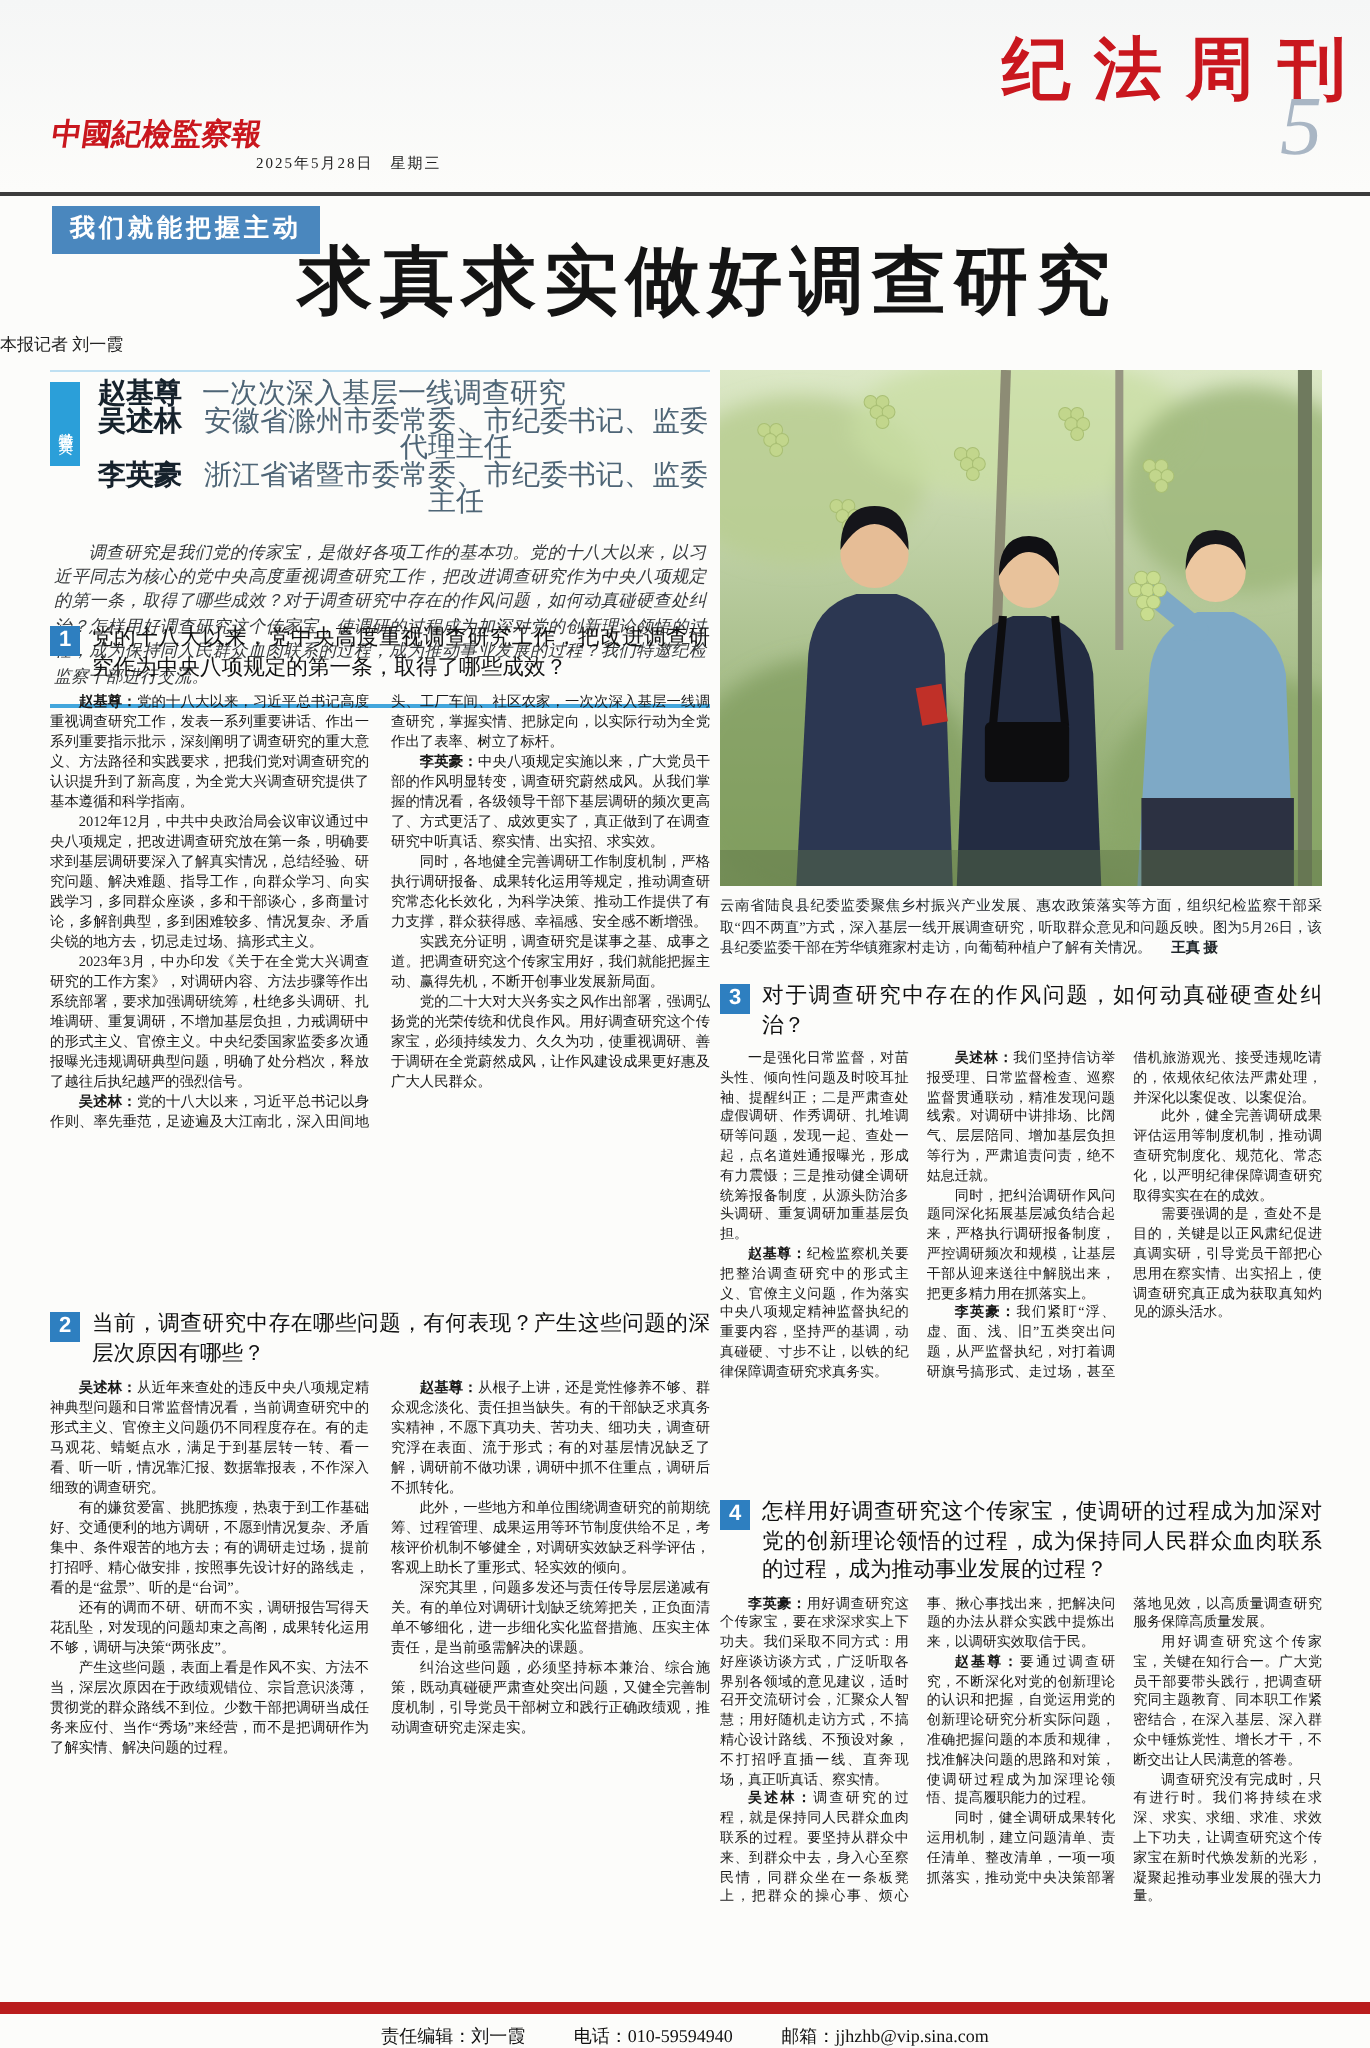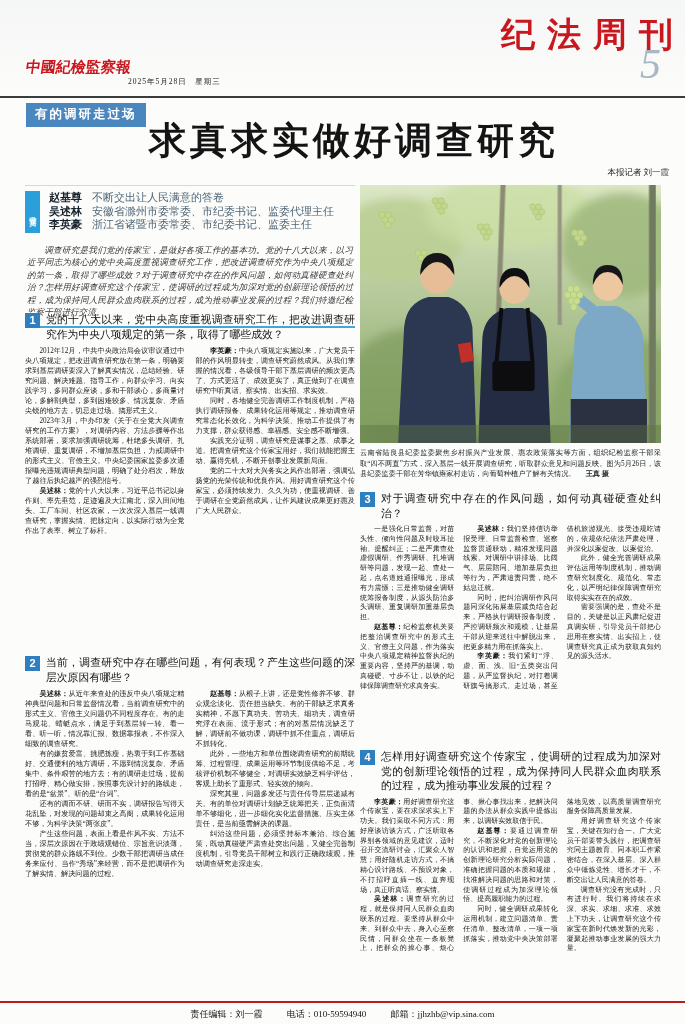--- a/index.html
+++ b/index.html
@@ -15,31 +15,31 @@
           color:#c9171e;transform:skewX(-8deg);letter-spacing:0px;}
   .date-line{position:absolute;left:128px;top:77px;font-size:7.5px;color:#222;letter-spacing:1px;}
   .page-no{position:absolute;right:24px;top:40px;font-size:42px;color:#a9b6c4;font-style:italic;}
 
   
   .topic-badge{position:absolute;left:26px;top:103px;background:#4a87be;color:#fff;
           font-size:12.5px;font-weight:bold;padding:3px 9px 4px;letter-spacing:2px;
           font-family:"Liberation Sans","DejaVu Sans",sans-serif;}
   .main-title{position:absolute;left:0;right:0;top:116px;text-align:center;
           font-size:37px;font-weight:bold;color:#141414;letter-spacing:4px;padding-left:23px;}
-  .byline{position:absolute;left:0;right:16px;top:167px;text-align:right;font-size:8.5px;color:#222;}
+  .byline{position:absolute;left:0;right:16px;top:167px;text-align:left;font-size:8.5px;color:#222;}
 
   
   .col-left{position:absolute;left:25px;top:185px;width:330px;}
   .guest-box{border-top:1px solid #bfe0f2;padding:5px 0 2px;display:flex;gap:9px;}
   .guest-label{flex:0 0 15px;background:#2b9fd9;color:#fff;font-size:7.5px;
           writing-mode:vertical-rl;text-orientation:upright;display:flex;align-items:center;
           justify-content:center;height:42px;letter-spacing:1px;
           font-family:"Liberation Sans","DejaVu Sans",sans-serif;}
   .guest-rows{flex:1;}
-  .guest-row{display:flex;gap:10px;font-size:11px;line-height:13.5px;}
+  .guest-row{display:flex;gap:10px;font-size:14px;line-height:13.5px;text-align:center;}
   .guest-name{font-weight:bold;color:#16222c;white-space:nowrap;}
   .guest-title{color:#4e6576;}
   .intro{margin-top:4px;border-bottom:2px solid #43a6dc;padding:5px 2px 8px;
          font-size:8.6px;line-height:12.4px;color:#36393b;text-align:justify;
          font-style:italic;}
   .intro p{margin:0;text-indent:2em;}
 
   
   .section{position:absolute;}
   .sec-head{display:flex;gap:6px;align-items:flex-start;}
@@ -58,47 +58,47 @@
   #sec4{left:360px;top:749px;width:301px;} #sec4 .sec-body{height:203px;}
 
   
   .photo{position:absolute;left:360px;top:185px;width:301px;height:258px;overflow:hidden;}
   .photo svg{display:block;width:100%;height:100%;}
   .caption{position:absolute;left:360px;top:448px;width:301px;font-size:7.2px;
            line-height:10.6px;text-align:justify;color:#20262b;}
   .credit{font-weight:bold;margin-left:10px;white-space:nowrap;}
 
   
-  .footer{position:absolute;left:0;top:1001px;width:685px;border-top:2px solid #b91c1c;
+  .footer{position:absolute;left:0;top:1001px;width:685px;border-top:6px solid #b91c1c;
           text-align:center;font-size:9px;padding-top:5px;color:#111;}
   .footer span{margin:0 11px;}
 </style>
 </head>
 <body>
 
 <div class="page">
 
   <div class="header">
     <div class="weekly-title">纪法周刊</div>
     <div class="paper-logo">中國紀檢監察報</div>
     <div class="date-line">2025年5月28日　星期三</div>
     <div class="page-no">5</div>
   </div>
 
-  <div class="topic-badge">有的调研走过场</div>
+  <div class="topic-badge">我们就能把握主动</div>
   <div class="main-title">求真求实做好调查研究</div>
   <div class="byline">本报记者 刘一霞</div>
 
   <div class="col-left">
     <div class="guest-box">
       <div class="guest-label">特邀嘉宾</div>
       <div class="guest-rows">
         <div class="guest-row">
           <span class="guest-name">赵基尊</span>
-          <span class="guest-title">不断交出让人民满意的答卷</span>
+          <span class="guest-title">一次次深入基层一线调查研究</span>
         </div>
         <div class="guest-row">
           <span class="guest-name">吴述林</span>
           <span class="guest-title">安徽省滁州市委常委、市纪委书记、监委代理主任</span>
         </div>
         <div class="guest-row">
           <span class="guest-name">李英豪</span>
           <span class="guest-title">浙江省诸暨市委常委、市纪委书记、监委主任</span>
         </div>
       </div>
@@ -215,39 +215,40 @@
   <div class="caption">
     <span>云南省陆良县纪委监委聚焦乡村振兴产业发展、惠农政策落实等方面，组织纪检监察干部采取“四不两直”方式，深入基层一线开展调查研究，听取群众意见和问题反映。图为5月26日，该县纪委监委干部在芳华镇雍家村走访，向葡萄种植户了解有关情况。</span><span class="credit">王真 摄</span>
   </div>
 
   <div class="section" id="sec1">
     <div class="sec-head">
       <span class="sec-num">1</span>
       <span class="sec-title">党的十八大以来，党中央高度重视调查研究工作，把改进调查研究作为中央八项规定的第一条，取得了哪些成效？</span>
     </div>
     <div class="sec-body cols2">
+        <p><b>赵基尊：</b>党的十八大以来，习近平总书记高度重视调查研究工作，发表一系列重要讲话、作出一系列重要指示批示，深刻阐明了调查研究的重大意义、方法路径和实践要求，把我们党对调查研究的认识提升到了新高度，为全党大兴调查研究提供了基本遵循和科学指南。</p>
         <p>2012年12月，中共中央政治局会议审议通过中央八项规定，把改进调查研究放在第一条，明确要求到基层调研要深入了解真实情况，总结经验、研究问题、解决难题、指导工作，向群众学习、向实践学习，多同群众座谈，多和干部谈心，多商量讨论，多解剖典型，多到困难较多、情况复杂、矛盾尖锐的地方去，切忌走过场、搞形式主义。</p>
         <p>2023年3月，中办印发《关于在全党大兴调查研究的工作方案》，对调研内容、方法步骤等作出系统部署，要求加强调研统筹，杜绝多头调研、扎堆调研、重复调研，不增加基层负担，力戒调研中的形式主义、官僚主义。中央纪委国家监委多次通报曝光违规调研典型问题，明确了处分档次，释放了越往后执纪越严的强烈信号。</p>
         <p><b>吴述林：</b>党的十八大以来，习近平总书记以身作则、率先垂范，足迹遍及大江南北，深入田间地头、工厂车间、社区农家，一次次深入基层一线调查研究，掌握实情、把脉定向，以实际行动为全党作出了表率、树立了标杆。</p>
         <p><b>李英豪：</b>中央八项规定实施以来，广大党员干部的作风明显转变，调查研究蔚然成风。从我们掌握的情况看，各级领导干部下基层调研的频次更高了、方式更活了、成效更实了，真正做到了在调查研究中听真话、察实情、出实招、求实效。</p>
         <p>同时，各地健全完善调研工作制度机制，严格执行调研报备、成果转化运用等规定，推动调查研究常态化长效化，为科学决策、推动工作提供了有力支撑，群众获得感、幸福感、安全感不断增强。</p>
         <p>实践充分证明，调查研究是谋事之基、成事之道。把调查研究这个传家宝用好，我们就能把握主动、赢得先机，不断开创事业发展新局面。</p>
         <p>党的二十大对大兴务实之风作出部署，强调弘扬党的光荣传统和优良作风。用好调查研究这个传家宝，必须持续发力、久久为功，使重视调研、善于调研在全党蔚然成风，让作风建设成果更好惠及广大人民群众。</p>
       </div>
   </div>
 
   <div class="section" id="sec2">
     <div class="sec-head">
       <span class="sec-num">2</span>
       <span class="sec-title">当前，调查研究中存在哪些问题，有何表现？产生这些问题的深层次原因有哪些？</span>
     </div>
     <div class="sec-body cols2">
         <p><b>吴述林：</b>从近年来查处的违反中央八项规定精神典型问题和日常监督情况看，当前调查研究中的形式主义、官僚主义问题仍不同程度存在。有的走马观花、蜻蜓点水，满足于到基层转一转、看一看、听一听，情况靠汇报、数据靠报表，不作深入细致的调查研究。</p>
         <p>有的嫌贫爱富、挑肥拣瘦，热衷于到工作基础好、交通便利的地方调研，不愿到情况复杂、矛盾集中、条件艰苦的地方去；有的调研走过场，提前打招呼、精心做安排，按照事先设计好的路线走，看的是“盆景”、听的是“台词”。</p>
-        <p>还有的调而不研、研而不实，调研报告写得天花乱坠，对发现的问题却束之高阁，成果转化运用不够，为科学决策“两张皮”。</p>
+        <p>还有的调而不研、研而不实，调研报告写得天花乱坠，对发现的问题却束之高阁，成果转化运用不够，调研与决策“两张皮”。</p>
         <p>产生这些问题，表面上看是作风不实、方法不当，深层次原因在于政绩观错位、宗旨意识淡薄，贯彻党的群众路线不到位。少数干部把调研当成任务来应付、当作“秀场”来经营，而不是把调研作为了解实情、解决问题的过程。</p>
         <p><b>赵基尊：</b>从根子上讲，还是党性修养不够、群众观念淡化、责任担当缺失。有的干部缺乏求真务实精神，不愿下真功夫、苦功夫、细功夫，调查研究浮在表面、流于形式；有的对基层情况缺乏了解，调研前不做功课，调研中抓不住重点，调研后不抓转化。</p>
         <p>此外，一些地方和单位围绕调查研究的前期统筹、过程管理、成果运用等环节制度供给不足，考核评价机制不够健全，对调研实效缺乏科学评估，客观上助长了重形式、轻实效的倾向。</p>
         <p>深究其里，问题多发还与责任传导层层递减有关。有的单位对调研计划缺乏统筹把关，正负面清单不够细化，进一步细化实化监督措施、压实主体责任，是当前亟需解决的课题。</p>
         <p>纠治这些问题，必须坚持标本兼治、综合施策，既动真碰硬严肃查处突出问题，又健全完善制度机制，引导党员干部树立和践行正确政绩观，推动调查研究走深走实。</p>
       </div>
   </div>
 
   <div class="section" id="sec3">
     <div class="sec-head">

